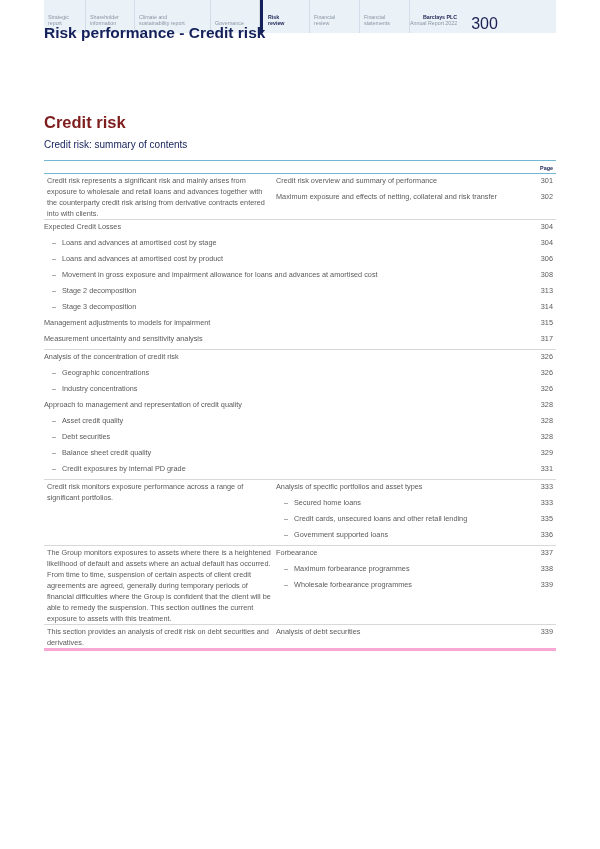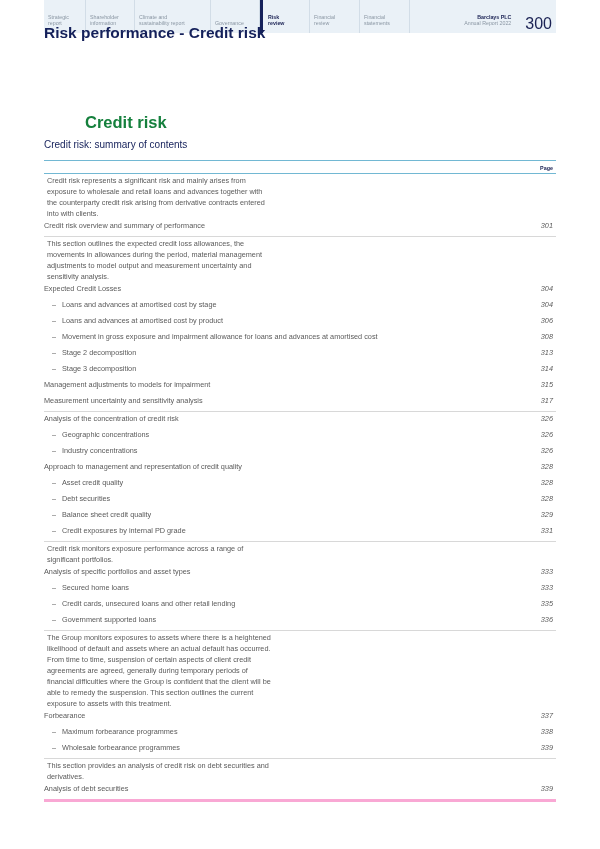--- a/index.html
+++ b/index.html
@@ -11,41 +11,41 @@
     .nav-tab { height: 33px; padding: 14px 0 0 4px; font-size: 5.3px; line-height: 6.4px; color: #8a96a3; border-right: 1px solid #d2dde7; position: relative; }
     .nav-tab span { display: block; }
     .nav-tab.active { color: #1b2254; font-weight: bold; border-left: 3px solid #14205a; padding-left: 5px; }
     .nav-tab.t1 { width: 42px; }
     .nav-tab.t2 { width: 49px; }
     .nav-tab.t3 { width: 76px; }
     .nav-tab.t4 { width: 49px; padding-top: 20px; }
     .nav-tab.t5 { width: 50px; }
     .nav-tab.t6 { width: 50px; }
     .nav-tab.t7 { width: 50px; }
-    .nav-brand { flex: 1; display: flex; justify-content: flex-end; align-items: flex-start; padding: 14px 4px 0 0; gap: 8px; }
+    .nav-brand { flex: 1; display: flex; align-items: flex-start; padding: 14px 4px 0 0; gap: 8px; }
     .brand-text { text-align: right; font-size: 5.3px; line-height: 6.4px; color: #8a96a3; margin-right: 6px; }
     .brand-text .b { color: #1b2254; font-weight: bold; display: block; }
     .page-num { font-size: 16px; color: #1b2254; line-height: 16px; margin-top: 2px; }
 
     .page-title { position: absolute; left: 44px; top: 24px; font-size: 15.5px; font-weight: bold; color: #14205a; }
-    .section-title { position: absolute; left: 44px; top: 113px; font-size: 16.5px; font-weight: bold; color: #15803d; margin-left: 41px; }
+    .section-title { position: absolute; left: 44px; top: 113px; font-size: 16.5px; font-weight: bold; color: #7f1d1d; }
     .sub-title { position: absolute; left: 44px; top: 139px; font-size: 10px; font-weight: normal; color: #14205a; }
 
     .toc { position: absolute; left: 44px; top: 160px; width: 512px; }
     .toc-head { height: 14px; border-top: 1px solid #72b8d3; border-bottom: 1px solid #72b8d3; position: relative; margin-bottom: 0; }
     .toc-head .page-label { position: absolute; right: 3px; top: 4px; font-size: 5.4px; color: #1b2254; font-weight: bold; }
 
-    .row { display: flex; border-bottom: 1px solid #d8d8d8; flex-direction: column; }
+    .row { display: flex; border-bottom: 1px solid #d8d8d8; }
     .row:last-child { border-bottom: 3px solid #f9a8d4; }
     .desc { width: 232px; padding: 1px 4px 0 3px; font-size: 7.3px; line-height: 11px; color: #5a5a5a; }
     .entries { flex: 1; padding-top: 1px; }
     .entry { display: flex; justify-content: space-between; font-size: 7.3px; line-height: 11px; color: #5a5a5a; padding-bottom: 5px; align-items: flex-end; }
     .entry .lbl { padding-right: 8px; }
     .entry.sub .lbl { padding-left: 8px; text-indent: -0px; }
-    .entry .pg { width: 22px; text-align: right; flex-shrink: 0; padding-right: 3px; font-style: italic; }
+    .entry .pg { width: 22px; text-align: right; flex-shrink: 0; padding-right: 3px; }
     .dash { display: inline-block; width: 10px; }
     .sub-wrap { display: flex; }
     .sub-wrap .txt { flex: 1; }
   </style>
 </head>
 <body>
 
 <div class="nav">
   <div class="nav-tab t1">
     <span>Strategic</span>
@@ -92,24 +92,27 @@
     <span class="page-label">Page</span>
   </div>
   <div id="toc-rows">
       <div class="row">
         <div class="desc">Credit risk represents a significant risk and mainly arises from exposure to wholesale and retail loans and advances together with the counterparty credit risk arising from derivative contracts entered into with clients.</div>
         <div class="entries">
           <div class="entry">
             <div class="lbl">Credit risk overview and summary of performance</div>
             <div class="pg">301</div>
           </div>
-        </div>
-      </div>
-      <div class="row">
-        <div class="desc">This section outlines the expected credit loss allowances, the movements in allowances during the period, material management adjustments to model output and measurement uncertainty and sensitivity analysis.</div>
+          <div class="entry">
+            <div class="lbl">Maximum exposure and effects of netting, collateral and risk transfer</div>
+            <div class="pg">302</div>
+          </div>
+        </div>
+      </div>
+      <div class="row">
         <div class="entries">
           <div class="entry">
             <div class="lbl">Expected Credit Losses</div>
             <div class="pg">304</div>
           </div>
           <div class="entry sub">
             <div class="lbl">
               <div class="sub-wrap">
                 <span class="dash">–</span>
                 <span class="txt">Loans and advances at amortised cost by stage</span>

